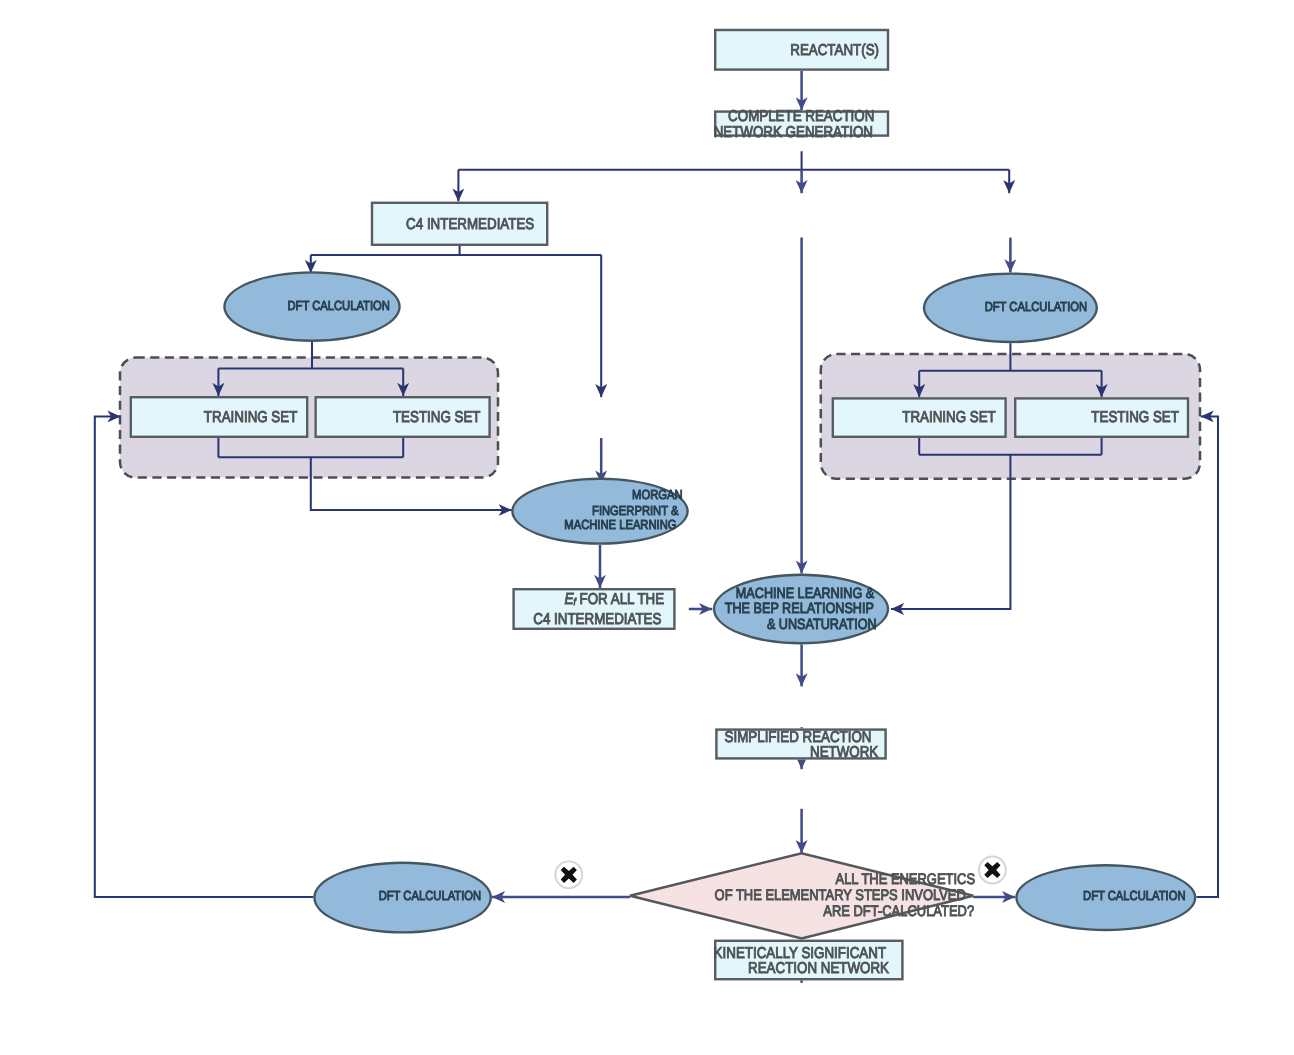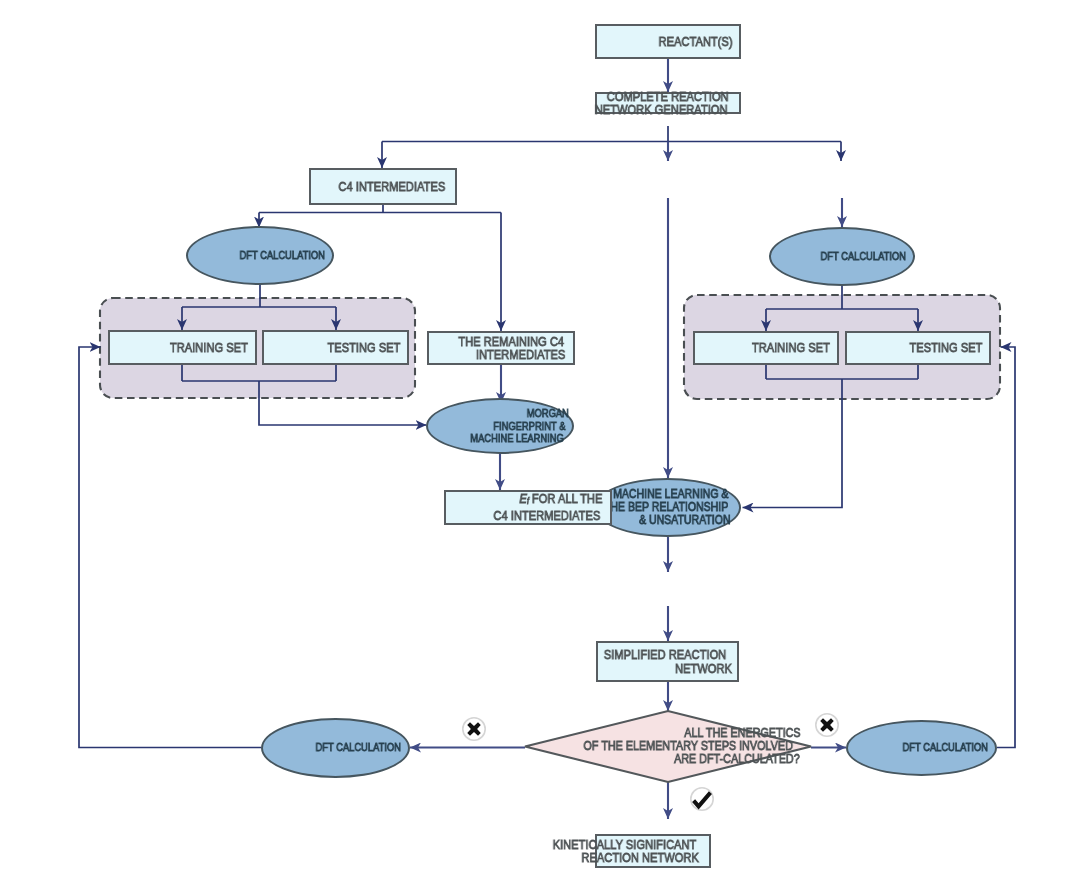--- a/index.html
+++ b/index.html
@@ -126,56 +126,52 @@
   </div>
   <div class="node ell" style="left:769px;top:227px;width:146px;height:59px">
     <div class="ln">DFT CALCULATION</div>
   </div>
   <div class="node box" style="left:108px;top:330px;width:149px;height:35px">
     <div class="ln">TRAINING SET</div>
   </div>
   <div class="node box" style="left:262px;top:330px;width:147px;height:35px">
     <div class="ln">TESTING SET</div>
   </div>
-  <div class="node box" style="left:427px;top:331px;width:148px;height:34px">
-    <div class="ln">THE REMAINING C4</div>
-    <div class="ln">INTERMEDIATES</div>
-  </div>
   <div class="node box" style="left:693px;top:331px;width:146px;height:34px">
     <div class="ln">TRAINING SET</div>
   </div>
   <div class="node box" style="left:845px;top:331px;width:146px;height:34px">
     <div class="ln">TESTING SET</div>
   </div>
   <div class="node ell sm" style="left:594px;top:478px;width:147px;height:59px">
     <div class="ln">MACHINE LEARNING &amp;</div>
     <div class="ln">THE BEP RELATIONSHIP</div>
     <div class="ln">&amp; UNSATURATION</div>
   </div>
   <div class="node ell l3" style="left:426px;top:398px;width:148px;height:56px">
     <div class="ln">MORGAN</div>
     <div class="ln">FINGERPRINT &amp;</div>
     <div class="ln">MACHINE LEARNING</div>
   </div>
-  <div class="node box" style="left:596px;top:641px;width:143px;height:41px">
+  <div class="node box" style="left:596px;top:607px;width:143px;height:26px">
     <div class="ln">SIMPLIFIED REACTION</div>
     <div class="ln">NETWORK</div>
   </div>
   <div class="node ell" style="left:261px;top:718px;width:149px;height:60px">
     <div class="ln">DFT CALCULATION</div>
   </div>
   <div class="node ell" style="left:846px;top:720px;width:151px;height:56px">
     <div class="ln">DFT CALCULATION</div>
   </div>
-  <div class="node box" style="left:595px;top:834px;width:116px;height:34px">
+  <div class="node box" style="left:595px;top:783px;width:158px;height:34px">
     <div class="ln">KINETICALLY SIGNIFICANT</div>
     <div class="ln">REACTION NETWORK</div>
   </div>
-  <div class="node box" style="left:444px;top:490px;width:168px;height:35px">
+  <div class="node box" style="left:427px;top:490px;width:136px;height:35px">
     <div class="ln"><span class="it">E</span><span class="sub">f</span><span> FOR ALL THE</span></div>
     <div class="ln">C4 INTERMEDIATES</div>
   </div>
-  <div class="node dia" style="left:525px;top:711px;width:286px;height:71px">
+  <div class="node dia" style="left:537px;top:711px;width:286px;height:71px">
     <div class="ln">ALL THE ENERGETICS</div>
     <div class="ln">OF THE ELEMENTARY STEPS INVOLVED</div>
     <div class="ln">ARE DFT-CALCULATED?</div>
   </div>
 </div>
 
 </body></html>

